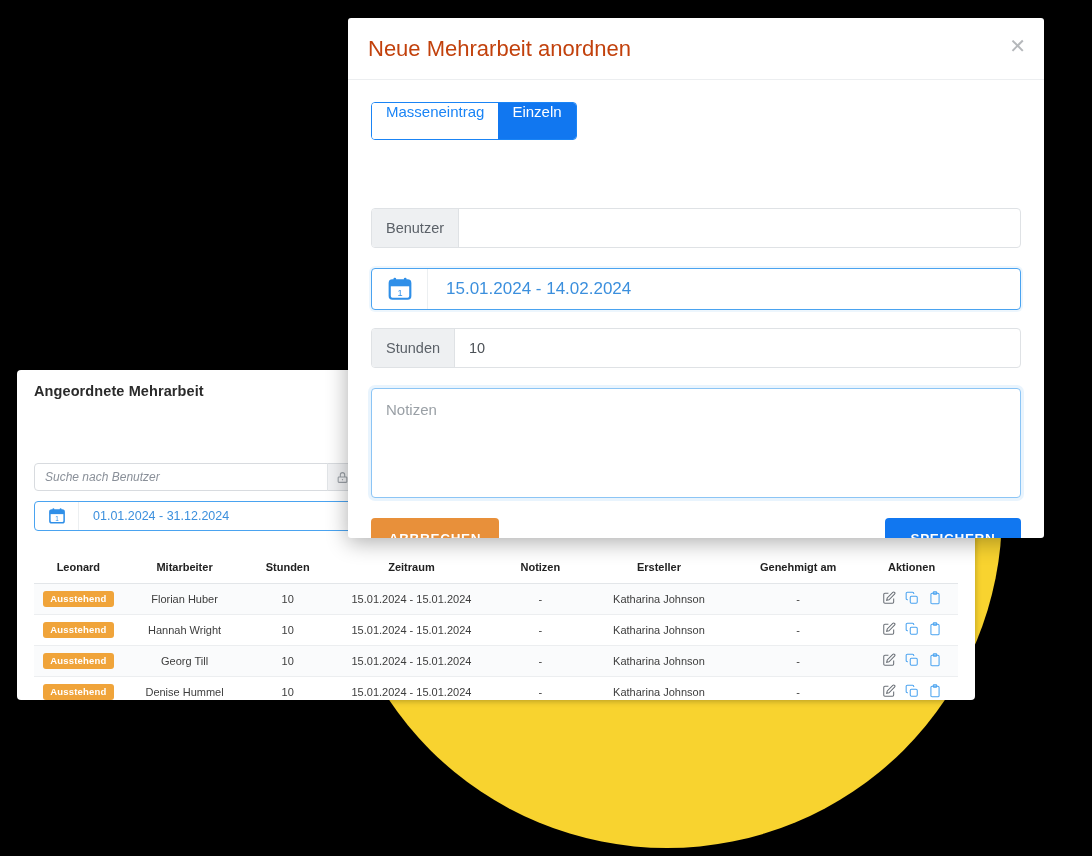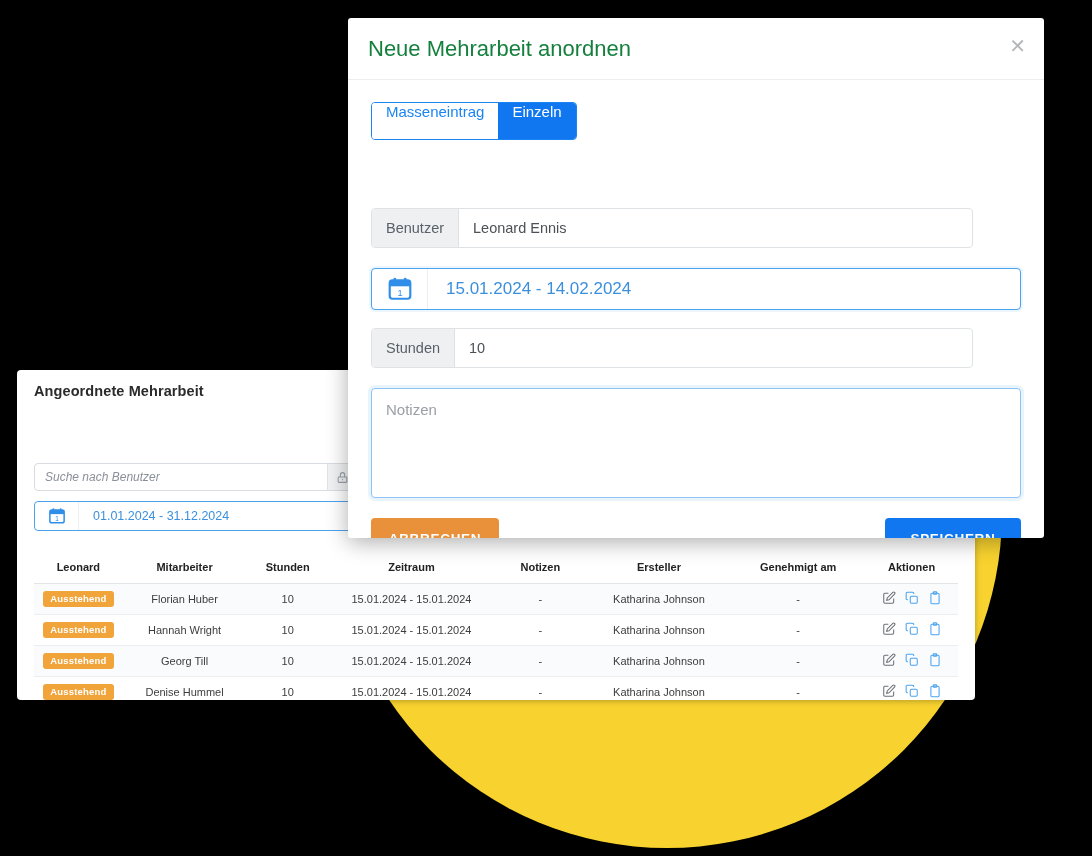--- a/index.html
+++ b/index.html
@@ -158,21 +158,21 @@
   #modal-header {
     position: relative;
     height: 62px;
     border-bottom: 1px solid #eceef0;
   }
   #modal-title {
     position: absolute;
     left: 20px; top: 18px;
     font-size: 22px;
     font-weight: 400;
-    color: #15803d;
+    color: #c2410c;
   }
   #modal-close {
     position: absolute;
     right: 18px; top: 18px;
     font-size: 20px;
     color: #b5b8bb;
     line-height: 1;
     cursor: pointer;
   }
   #modal-body { position: relative; padding: 0; }
@@ -194,21 +194,21 @@
     cursor: pointer;
     user-select: none;
   }
   .tab-btn.inactive { background: #fff; color: #1a84f5; }
   .tab-btn.active   { background: #1177f0; color: #fff; }
 
   
   .ig {
     position: absolute;
     left: 23px;
-    width: 602px;
+    width: 650px;
     height: 40px;
     display: flex;
     border: 1px solid #dfe2e5;
     border-radius: 4px;
     background: #fff;
     overflow: hidden;
     text-align: center;
   }
   .ig-label {
     display: flex; align-items: center;
@@ -460,21 +460,20 @@
         <div class="tab-btn inactive">
           <span>Masseneintrag</span>
         </div>
         <div class="tab-btn active">
           <span>Einzeln</span>
         </div>
       </div>
 
       <div class="ig" id="ig-benutzer">
         <div class="ig-label">Benutzer</div>
-        <div class="ig-value">Leonard Ennis</div>
       </div>
 
       <div id="ig-date">
         <span class="dp-icon-wrap">
           <svg width="26" height="26" viewBox="0 0 24 24">
             <rect x="2.5" y="4" width="19" height="17" rx="2.5" fill="none" stroke="#2f8fe8" stroke-width="2"></rect>
             <rect x="2.5" y="4" width="19" height="5.5" fill="#2f8fe8"></rect>
             <rect x="6" y="1.5" width="2.4" height="4.2" rx="1.1" fill="#2f8fe8"></rect>
             <rect x="15.6" y="1.5" width="2.4" height="4.2" rx="1.1" fill="#2f8fe8"></rect>
             <text x="12" y="18.5" font-size="8.5" fill="#2f8fe8" text-anchor="middle" font-family="Liberation Sans, sans-serif">1</text>

